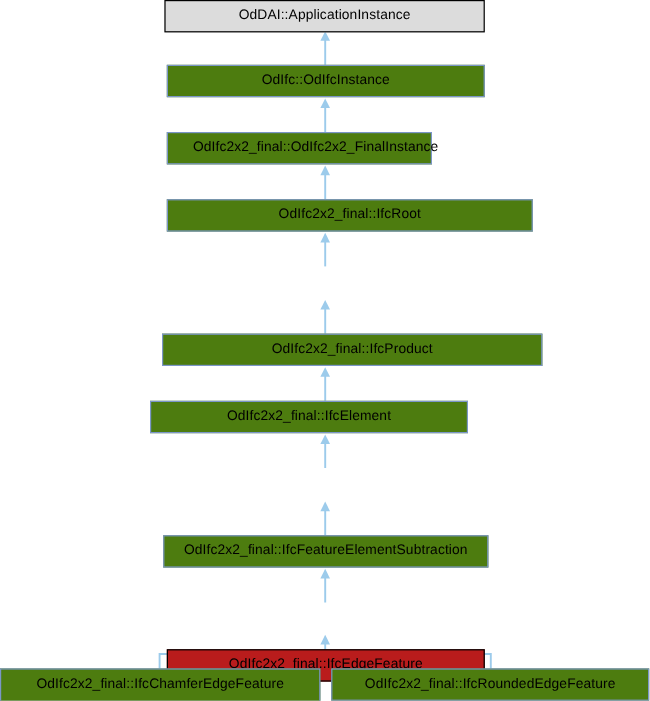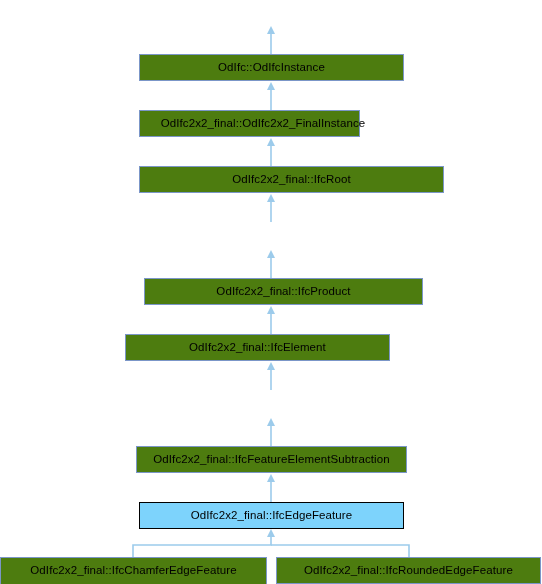--- a/index.html
+++ b/index.html
@@ -32,22 +32,23 @@
   }
   .node.base {
     background: #dcdcdc;
     border: 1.5px solid #000000;
   }
   .node.parent {
     background: #4d7c0f;
     border: 1px solid #7b96c8;
   }
   .node.current {
-    background: #7dd3fc;
+    background: #b91c1c;
     border: 1.5px solid #000000;
+    margin-top: 39px;
   }
   .edges {
     position: absolute;
     left: 0;
     top: 0;
     width: 542px;
     height: 584px;
     pointer-events: none;
   }
   .edge-line {
@@ -105,35 +106,38 @@
 
     <g>
       <path class="edge-line" d="M 133 557 L 133 545 L 271 545 L 271 536"></path>
       <polygon class="edge-arrow" points="271,529 267,537 275,537"></polygon>
     </g>
     <g>
       <path class="edge-line" d="M 409 557 L 409 545 L 271 545"></path>
     </g>
   </svg>
 
+  <div class="node base" style="left:137px; top:0px; width:267px; height:27px;">
+    <span>OdDAI::ApplicationInstance</span>
+  </div>
 
   <div class="node parent" style="left:139px; top:54px; width:265px; height:27px;">
     <span>OdIfc::OdIfcInstance</span>
   </div>
 
   <div class="node parent" style="left:139px; top:110px; width:221px; height:27px;padding-left:27px;">
     <span>OdIfc2x2_final::OdIfc2x2_FinalInstance</span>
   </div>
 
   <div class="node parent" style="left:139px; top:166px; width:305px; height:27px;">
     <span>OdIfc2x2_final::IfcRoot</span>
   </div>
 
 
-  <div class="node parent" style="left:144px; top:278px; width:279px; height:27px;">
+  <div class="node parent" style="left:135px; top:278px; width:317px; height:27px;">
     <span>OdIfc2x2_final::IfcProduct</span>
   </div>
 
   <div class="node parent" style="left:125px; top:334px; width:265px; height:27px;">
     <span>OdIfc2x2_final::IfcElement</span>
   </div>
 
 
   <div class="node parent" style="left:136px; top:446px; width:271px; height:27px;">
     <span>OdIfc2x2_final::IfcFeatureElementSubtraction</span>

